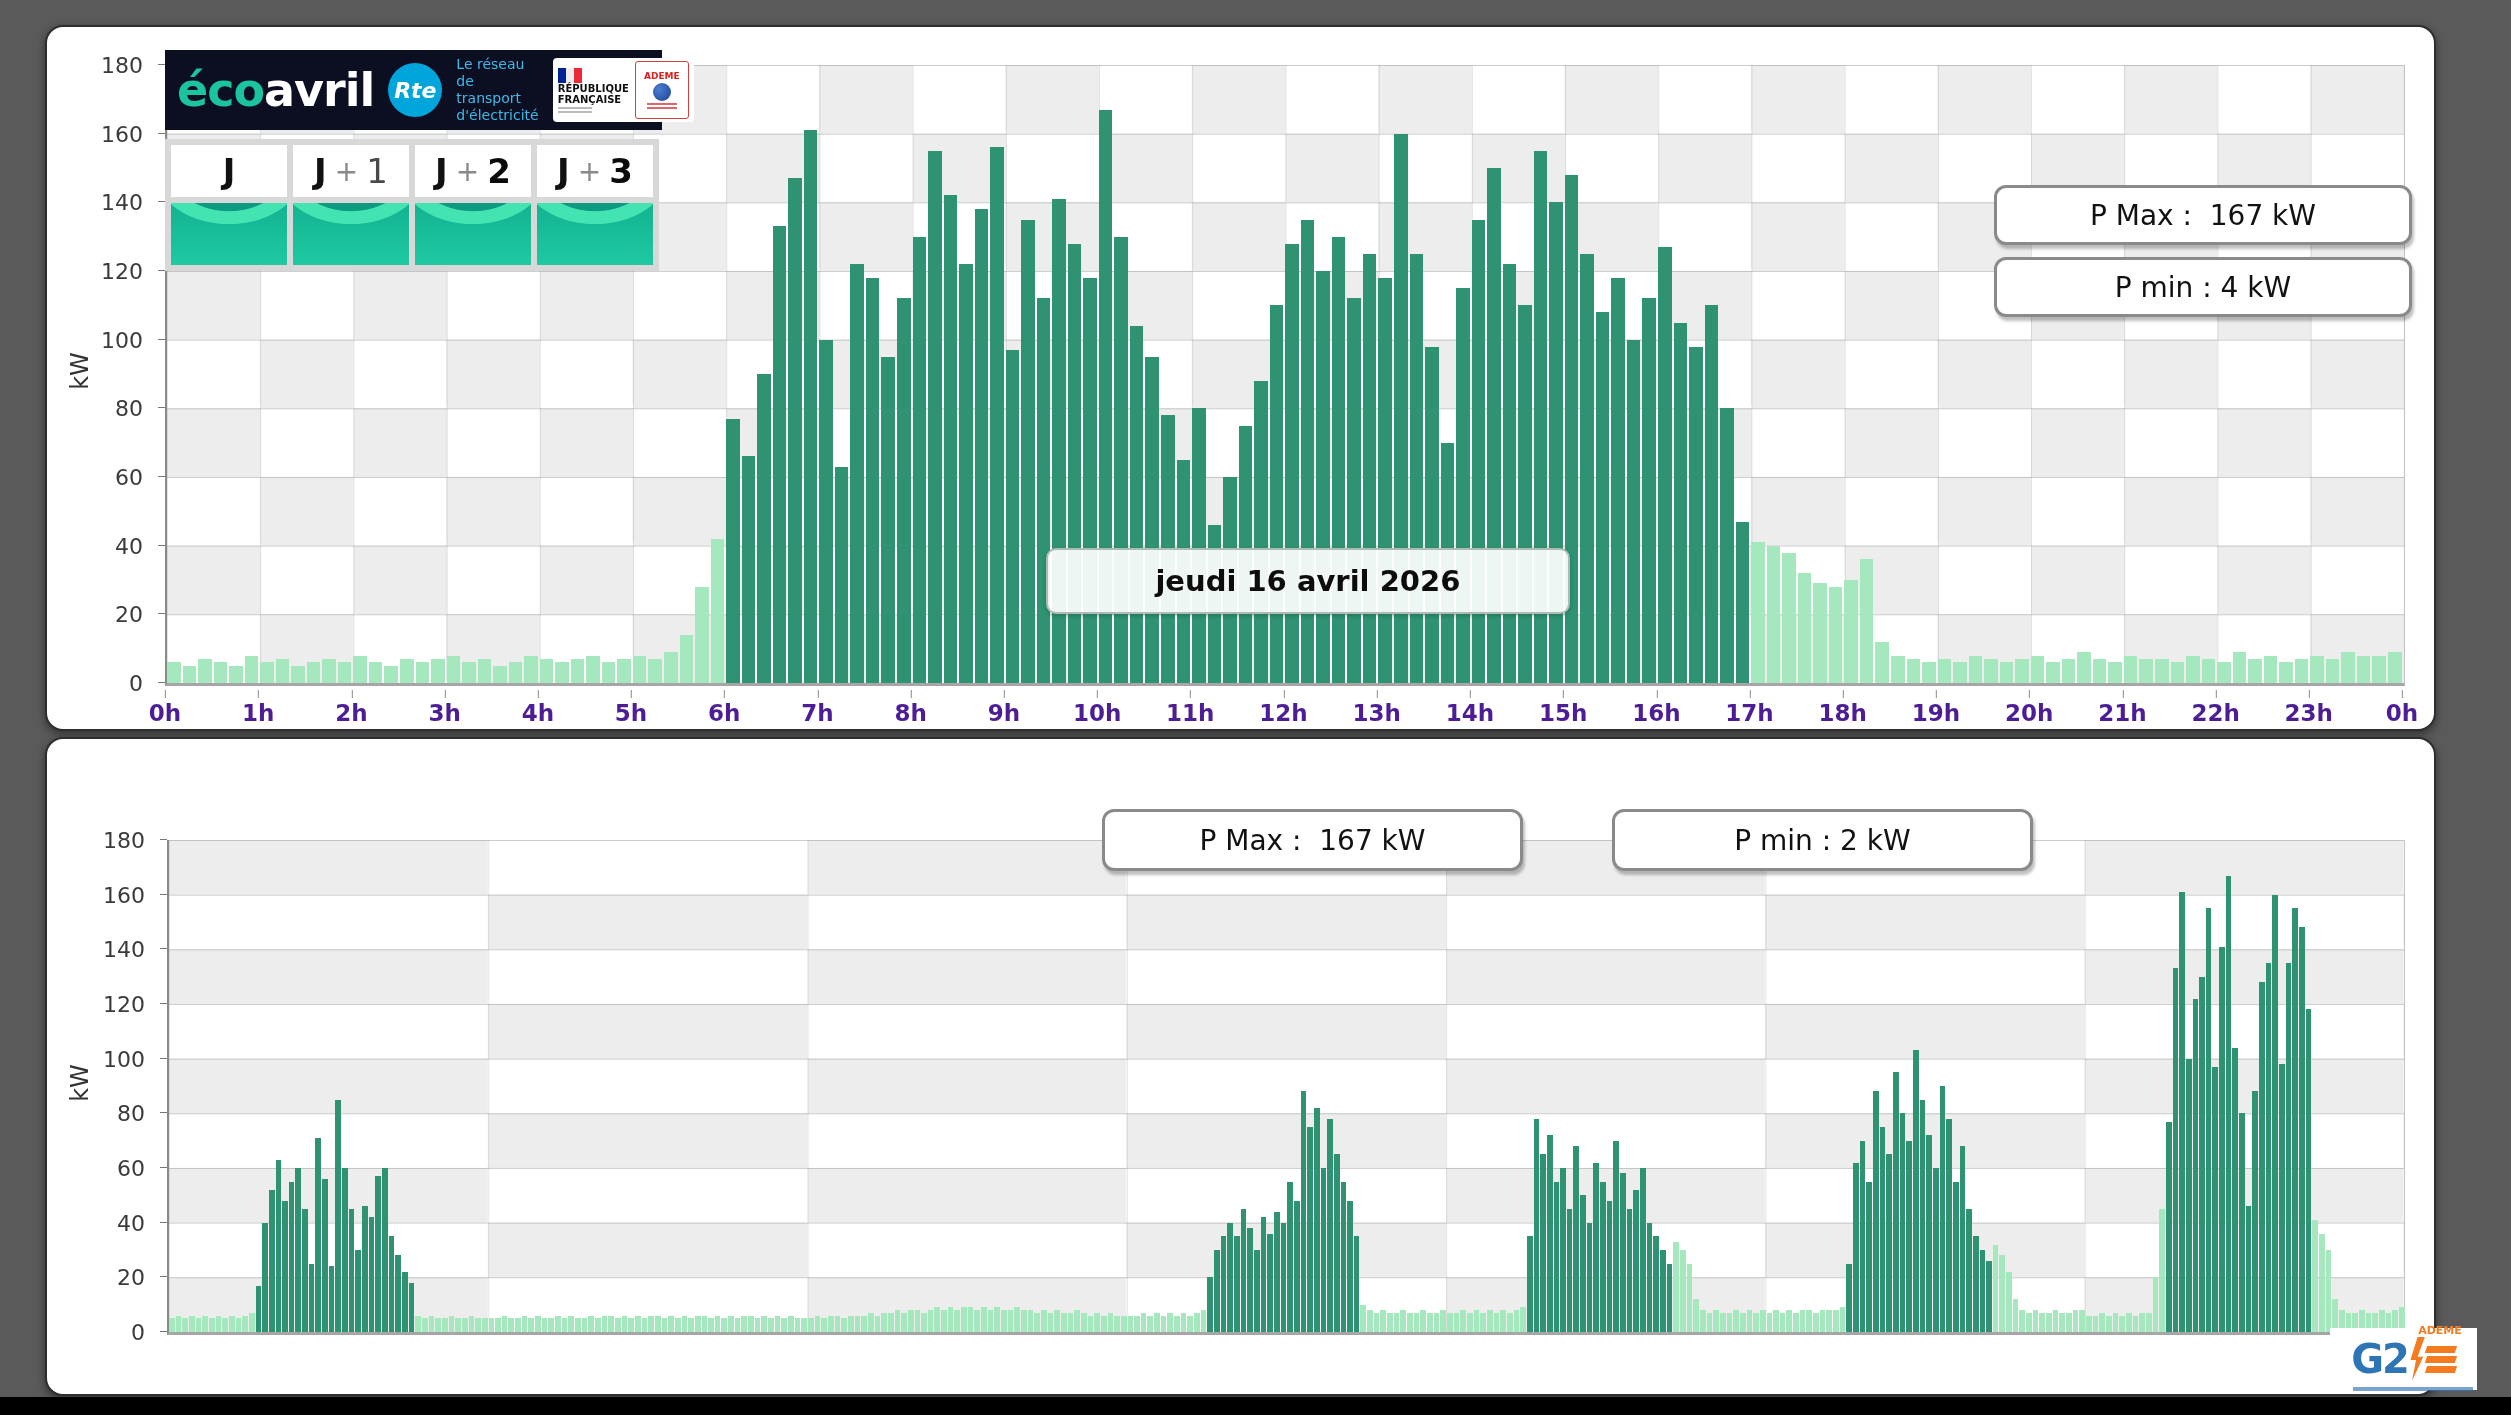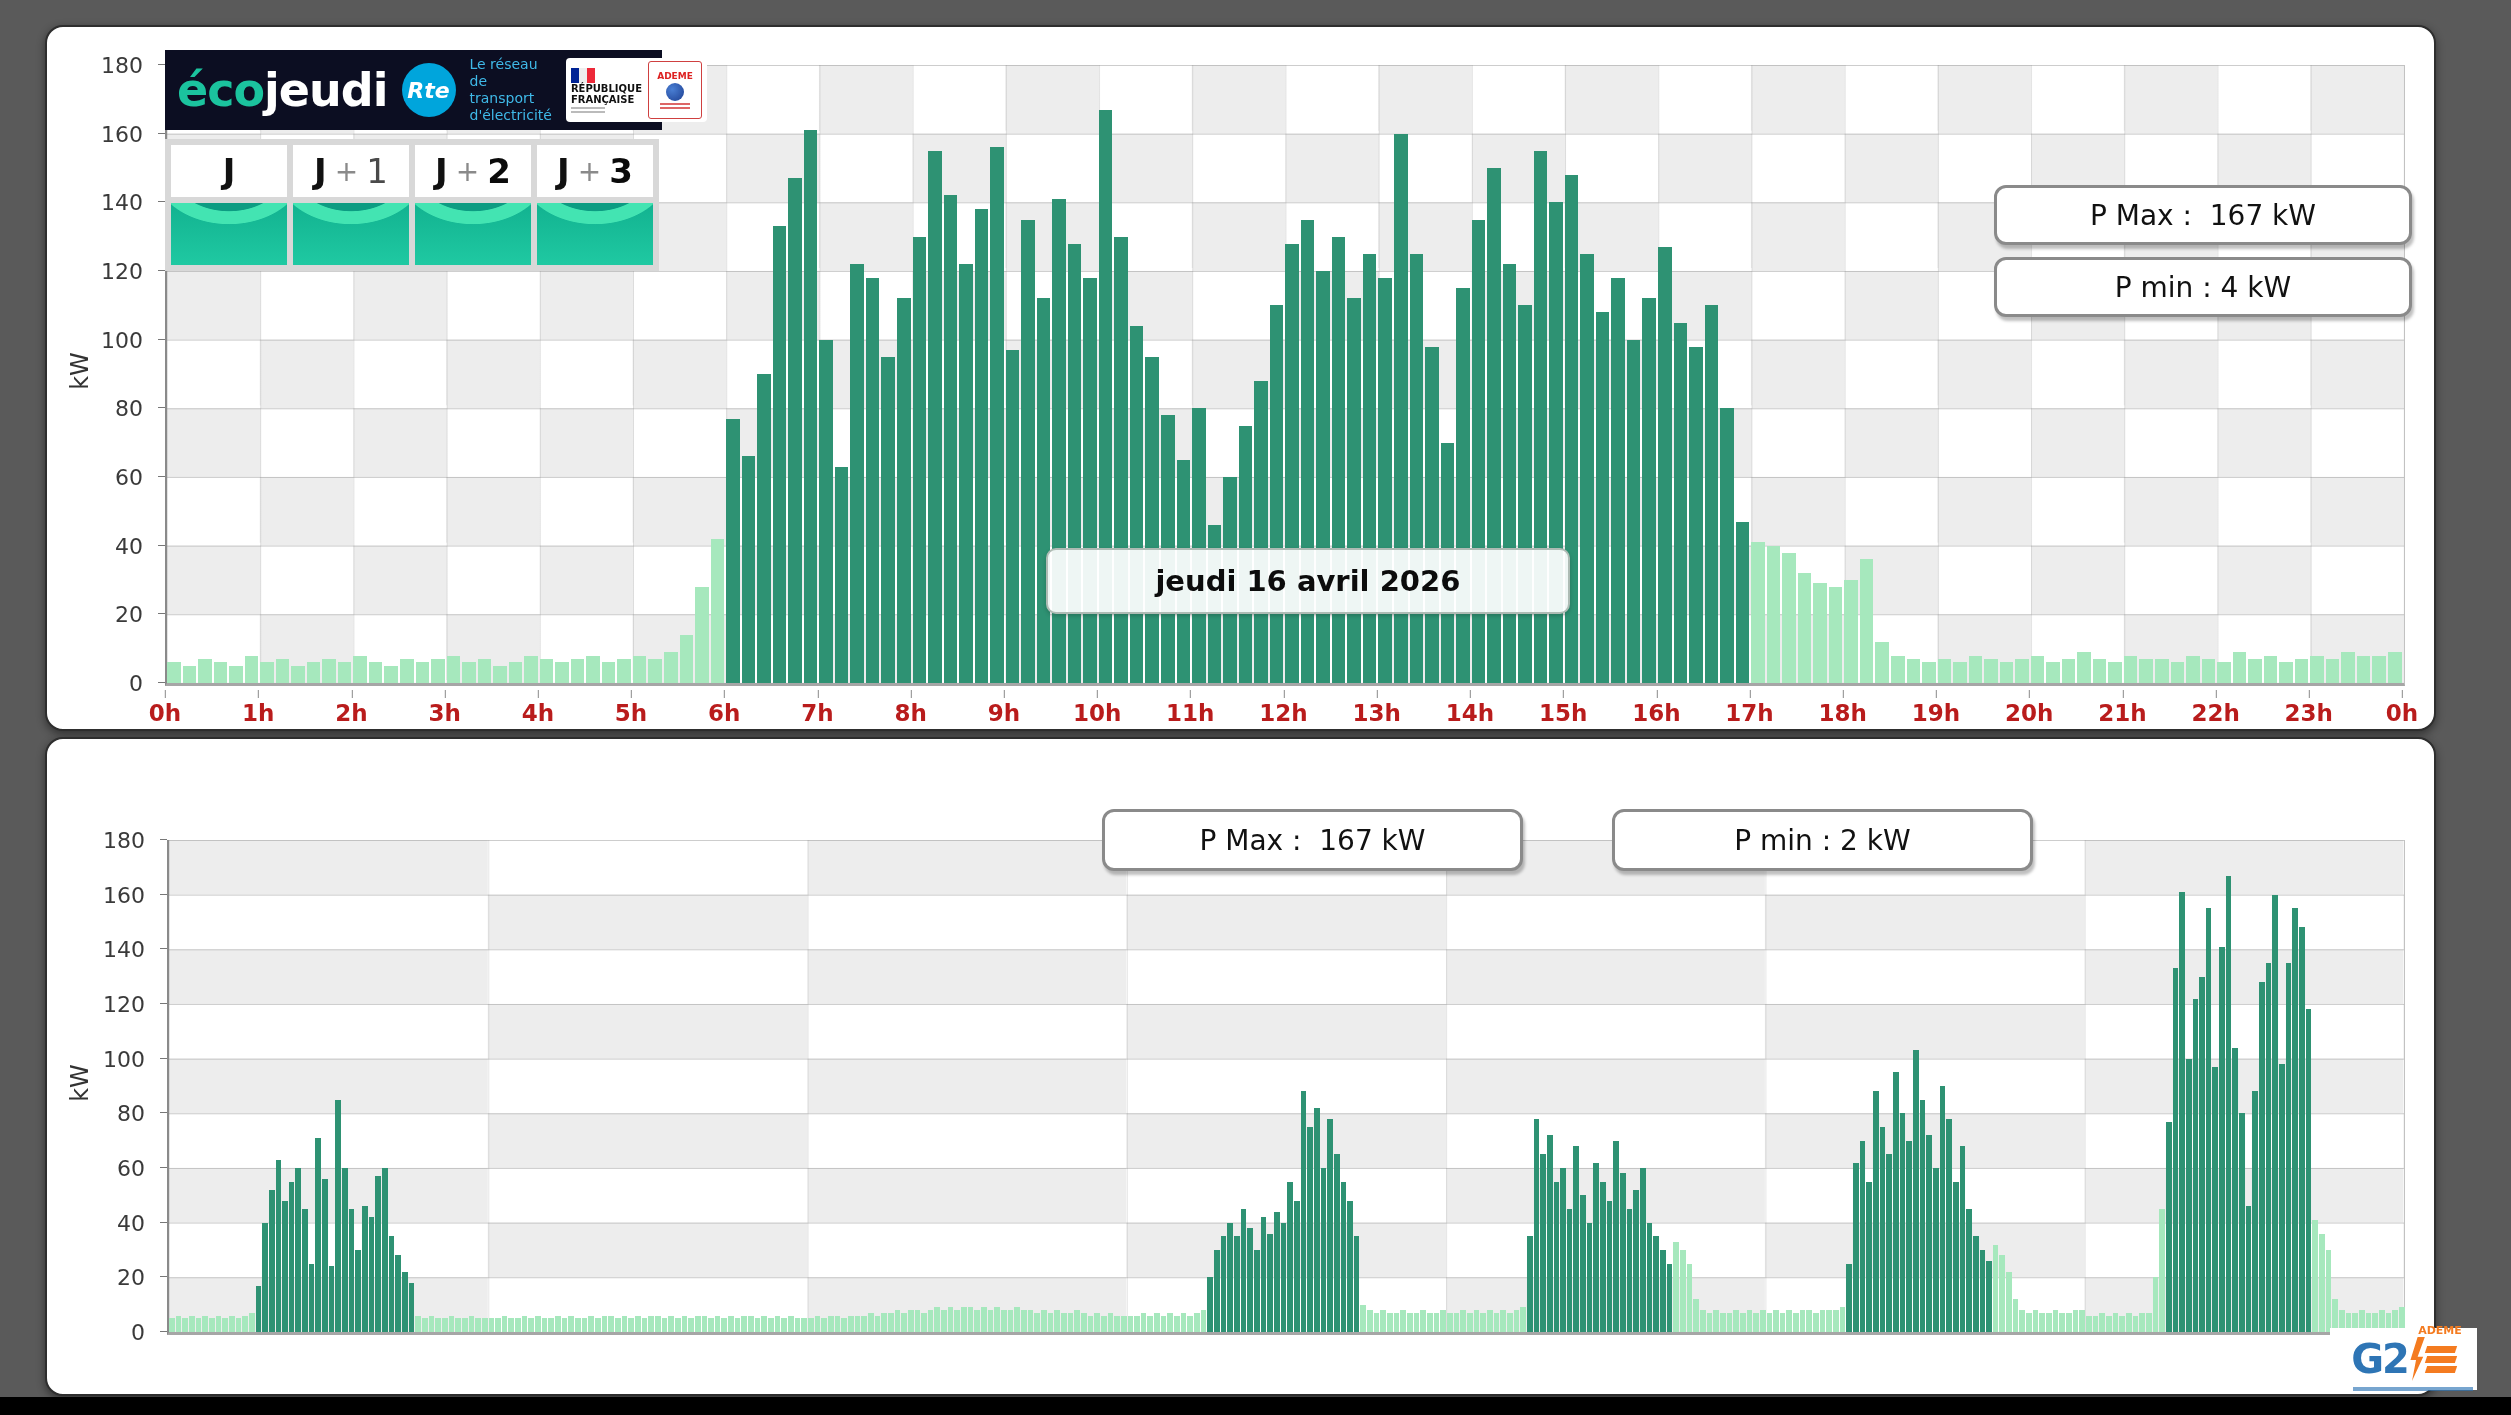--- a/index.html
+++ b/index.html
@@ -37,21 +37,21 @@
 
   .ylabels{position:absolute;width:74px;}
   .ylabels.day{left:38px;top:38px;height:618px;}
   .ylabels.week{left:40px;top:101px;height:492px;}
   .ytick{position:absolute;right:16px;transform:translateY(50%);font-size:22px;color:#3a3a3a;}
   .ydash{position:absolute;right:-6px;width:7px;height:1px;background:#777;}
 
   .xlabels{position:absolute;height:36px;}
   .xlabels.day{left:118px;top:664px;width:2237px;}
   .xlabels.week{left:120px;top:602px;width:2235px;}
-  .xtick{position:absolute;top:9px;transform:translateX(-50%);font-size:23px;font-weight:bold;color:#b91c1c;white-space:nowrap;}
+  .xtick{position:absolute;top:9px;transform:translateX(-50%);font-size:23px;font-weight:bold;color:#4c1d95;white-space:nowrap;}
   .xlabels.week .xtick{font-weight:normal;color:#222;}
   .xtick::before{content:'';position:absolute;left:50%;top:-10px;width:1px;height:8px;background:#8a8a8a;}
 
   .axis-unit{position:absolute;left:14px;font-size:24px;color:#333;transform:rotate(-90deg);transform-origin:center;}
   .axis-unit.day{top:330px;}
   .axis-unit.week{top:330px;}
 
   
   .statbox{position:absolute;background:#fff;border:3px solid #8a8a8a;border-radius:12px;
            box-shadow:2px 4px 3px rgba(0,0,0,.25);display:flex;align-items:center;justify-content:center;
@@ -123,21 +123,21 @@
   .g2e .tagline{position:absolute;bottom:-9px;left:2px;width:120px;height:4px;background:#2e75b5;opacity:.65;}
 </style>
 </head>
 <body>
 
 <div class="screen">
 
   <section class="panel top">
 
     <div class="banner">
-      <div class="brand"><span class="eco">éco</span><span class="watt">jeudi</span></div>
+      <div class="brand"><span class="eco">éco</span><span class="watt">avril</span></div>
       <div class="rte-circle">Rte</div>
       <div class="rte-tag">
         <div>Le réseau</div>
         <div>de transport</div>
         <div>d'électricité</div>
       </div>
       <div class="gov-box">
         <div>
           <div class="flag">
               <i class="b"></i>

